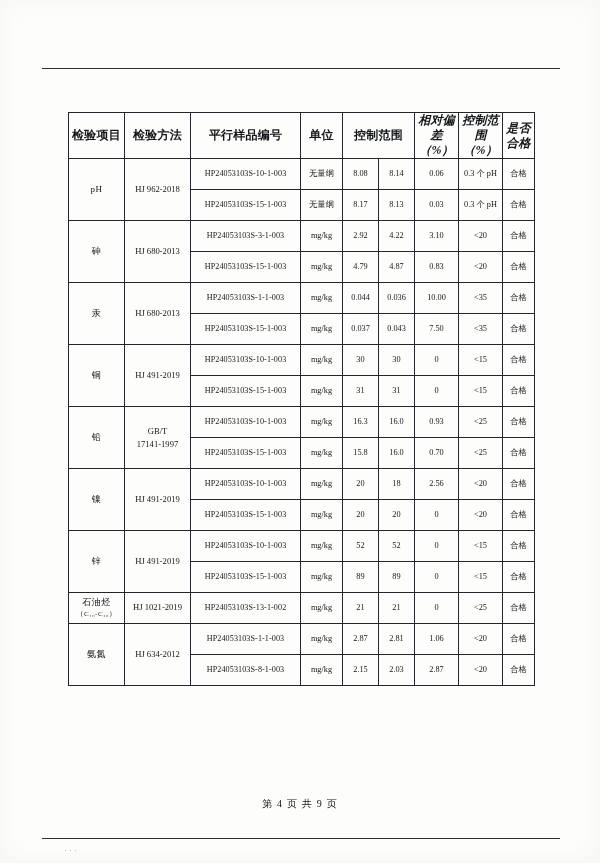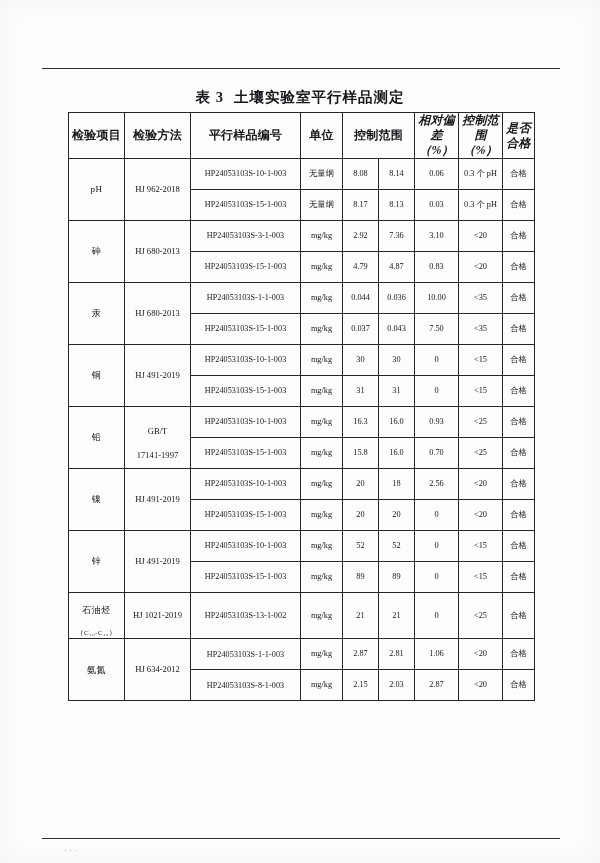--- a/index.html
+++ b/index.html
@@ -104,21 +104,20 @@
   td.sample {
     font-size: 8.1px;
     letter-spacing: 0.1px;
   }
   td.unit, td.conc, td.dev, td.range, td.pass {
     font-size: 8.3px;
   }
   .method-2 {
     display: block;
     line-height: 1.45;
-    margin-top: 11px;
   }
   .footer {
     position: absolute;
     bottom: 52px;
     left: 0;
     width: 100%;
     text-align: center;
     font-size: 10px;
     letter-spacing: 1.2px;
     font-family: "Liberation Serif", serif;
@@ -132,23 +131,20 @@
     letter-spacing: 2px;
   }
 </style>
 </head>
 <body>
 
 <div class="page">
 
   <div class="top-rule"></div>
 
-  <div class="doc-title">
-    <span class="tnum">表 3</span><span>土壤实验室平行样品测定</span>
-  </div>
 
   <div class="table-wrap">
     <table class="report">
       <colgroup>
         <col style="width:56px">
         <col style="width:66px">
         <col style="width:110px">
         <col style="width:42px">
         <col style="width:36px">
         <col style="width:36px">
@@ -199,21 +195,21 @@
           <td class="range">0.3 个 pH</td>
           <td class="pass">合格</td>
         </tr>
 
         <tr>
           <td class="item" rowspan="2">砷</td>
           <td class="method" rowspan="2">HJ 680-2013</td>
           <td class="sample">HP24053103S-3-1-003</td>
           <td class="unit">mg/kg</td>
           <td class="conc">2.92</td>
-          <td class="conc">7.36</td>
+          <td class="conc">4.22</td>
           <td class="dev">3.10</td>
           <td class="range">&lt;20</td>
           <td class="pass">合格</td>
         </tr>
         <tr>
           <td class="sample">HP24053103S-15-1-003</td>
           <td class="unit">mg/kg</td>
           <td class="conc">4.79</td>
           <td class="conc">4.87</td>
           <td class="dev">0.83</td>
@@ -362,16 +358,17 @@
           <td class="conc">2.03</td>
           <td class="dev">2.87</td>
           <td class="range">&lt;20</td>
           <td class="pass">合格</td>
         </tr>
 
       </tbody>
     </table>
   </div>
 
+  <div class="footer">第 4 页 共 9 页</div>
   <div class="bottom-rule"></div>
   <div class="corner-mark">···</div>
 
 </div>
 
 </body></html>

